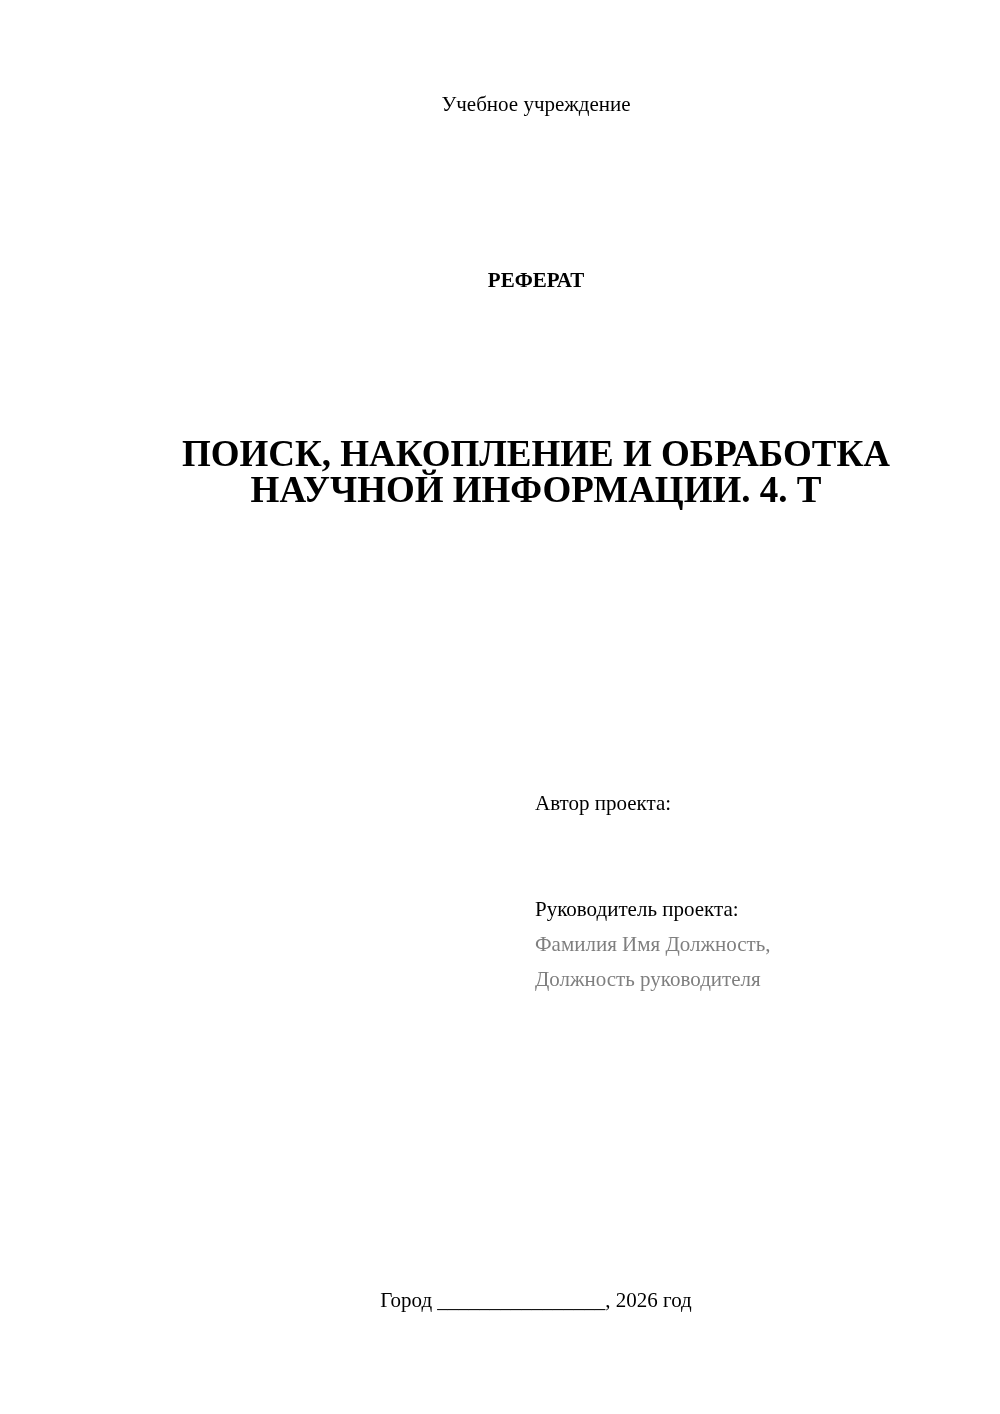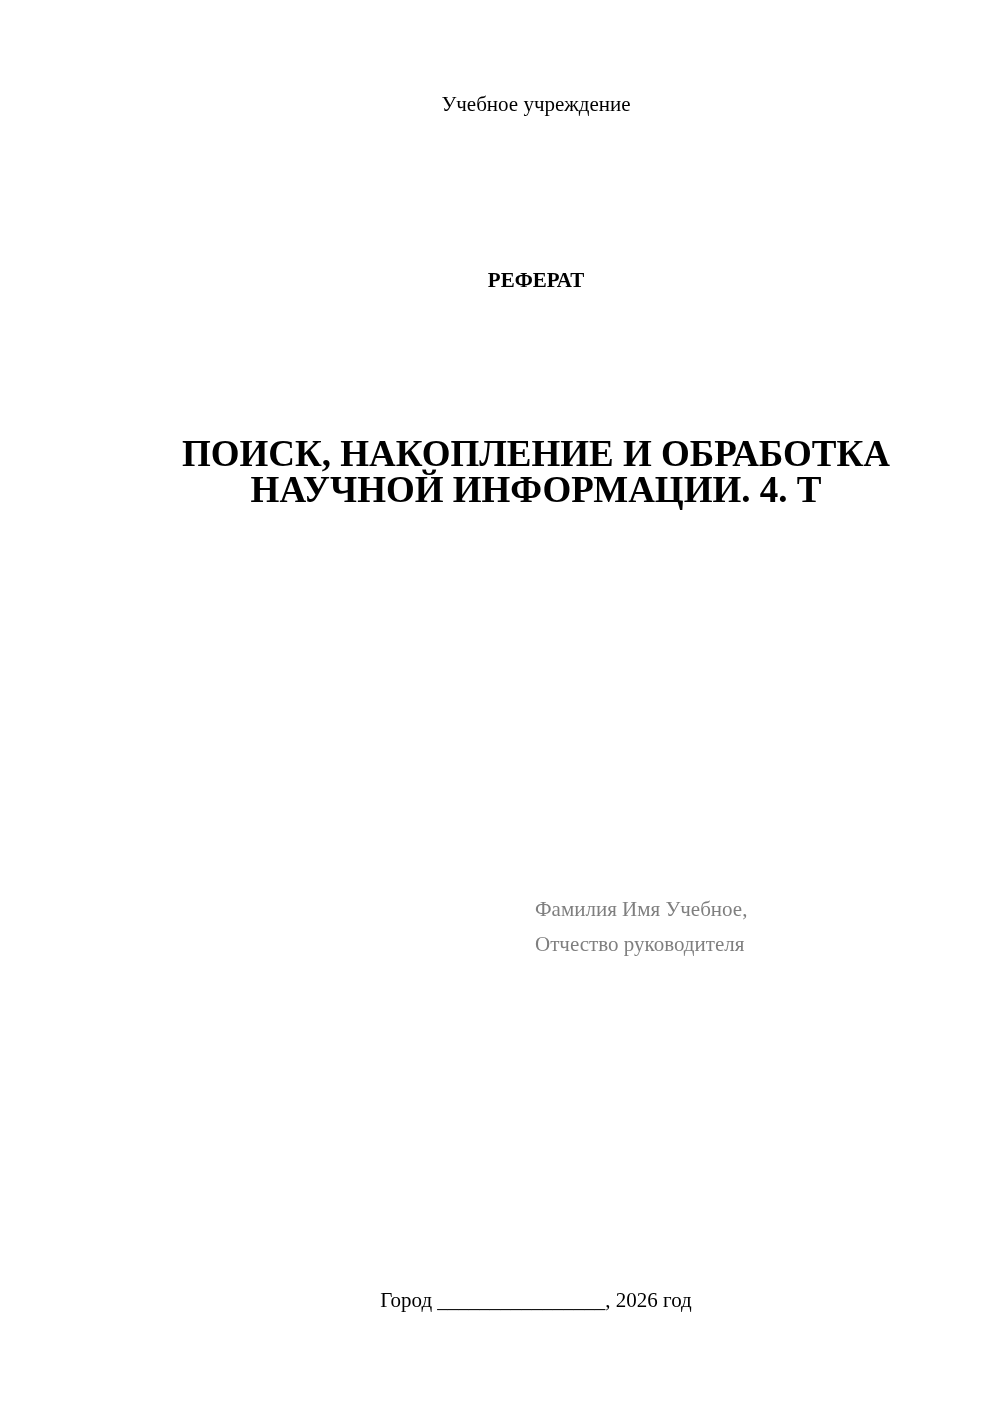--- a/index.html
+++ b/index.html
@@ -23,20 +23,22 @@
 <div class="abs institution">Учебное учреждение</div>
 
 <div class="abs doctype">РЕФЕРАТ</div>
 
 <div class="abs title">
   <div>ПОИСК, НАКОПЛЕНИЕ И ОБРАБОТКА</div>
   <div>НАУЧНОЙ ИНФОРМАЦИИ. 4. Т</div>
 </div>
 
 <div class="abs info author">
+  <div class="label">Автор проекта:</div>
 </div>
 
 <div class="abs info supervisor">
-  <div class="value">Фамилия Имя Учебное,</div>
-  <div class="value">Отчество руководителя</div>
+  <div class="label">Руководитель проекта:</div>
+  <div class="value">Фамилия Имя Должность,</div>
+  <div class="value">Должность руководителя</div>
 </div>
 
 <div class="abs footer">Город ________________, 2026 год</div>
 
 </body></html>

